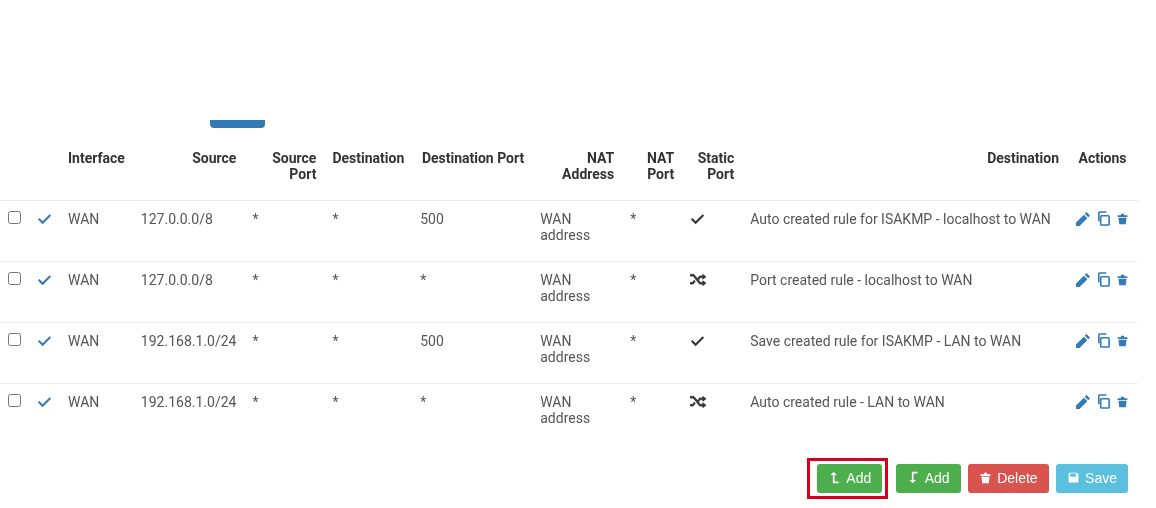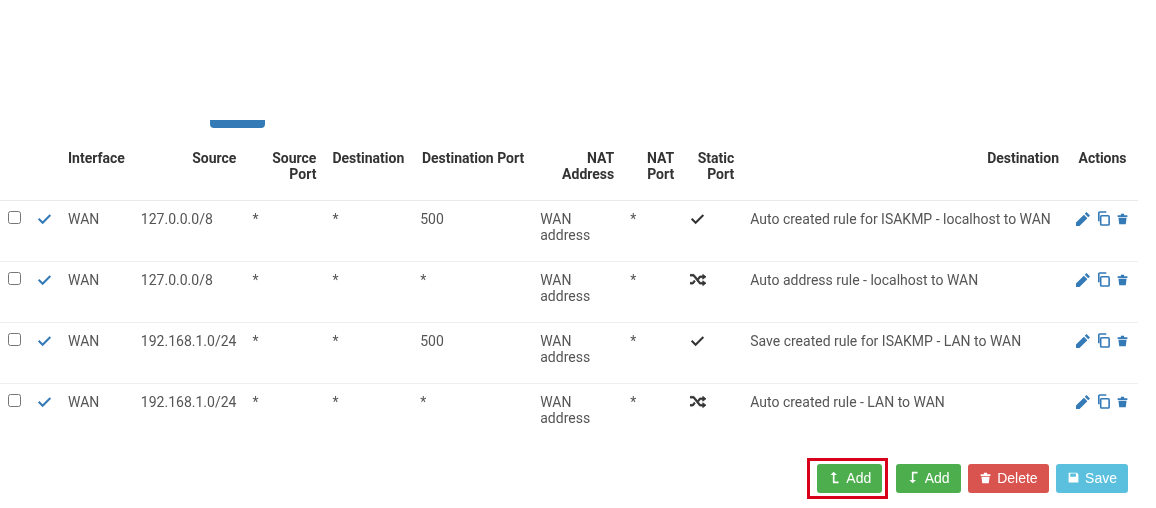--- a/index.html
+++ b/index.html
@@ -130,21 +130,21 @@
     <td class="col-nat">WAN address</td>
     <td class="col-np">*</td>
     <td class="col-stp">
       
       <span class="ico ico-shuffle sp-shuffle" style="display: inline-block;">
         <svg viewBox="0 0 20 16">
                 <path d="M0 3h4l8 10h4v2l4-3-4-3v2h-3L5 1H0v2zm0 10h4l2.5-3.1-1.3-1.6L3 11H0v2zM12 3h4V1l4 3-4 3V5h-3l-2.2 2.7-1.3-1.6L12 3z"></path>
               </svg>
       </span>
     </td>
-    <td class="col-desc">Auto address rule - localhost to WAN</td>
+    <td class="col-desc">Port created rule - localhost to WAN</td>
     <td class="col-act actions">
       <span class="ico ico-pencil">
         <svg viewBox="0 0 16 16">
                 <path d="M12 0l4 4-2 2-4-4 2-2zM0 12l9-9 4 4-9 9H0v-4z"></path>
               </svg>
       </span>
       <span class="ico ico-copy">
         <svg viewBox="0 0 16 16">
                 <rect x="5" y="5" width="9" height="10" rx="1"></rect>
                 <path d="M3 11V2a1 1 0 011-1h7"></path>

